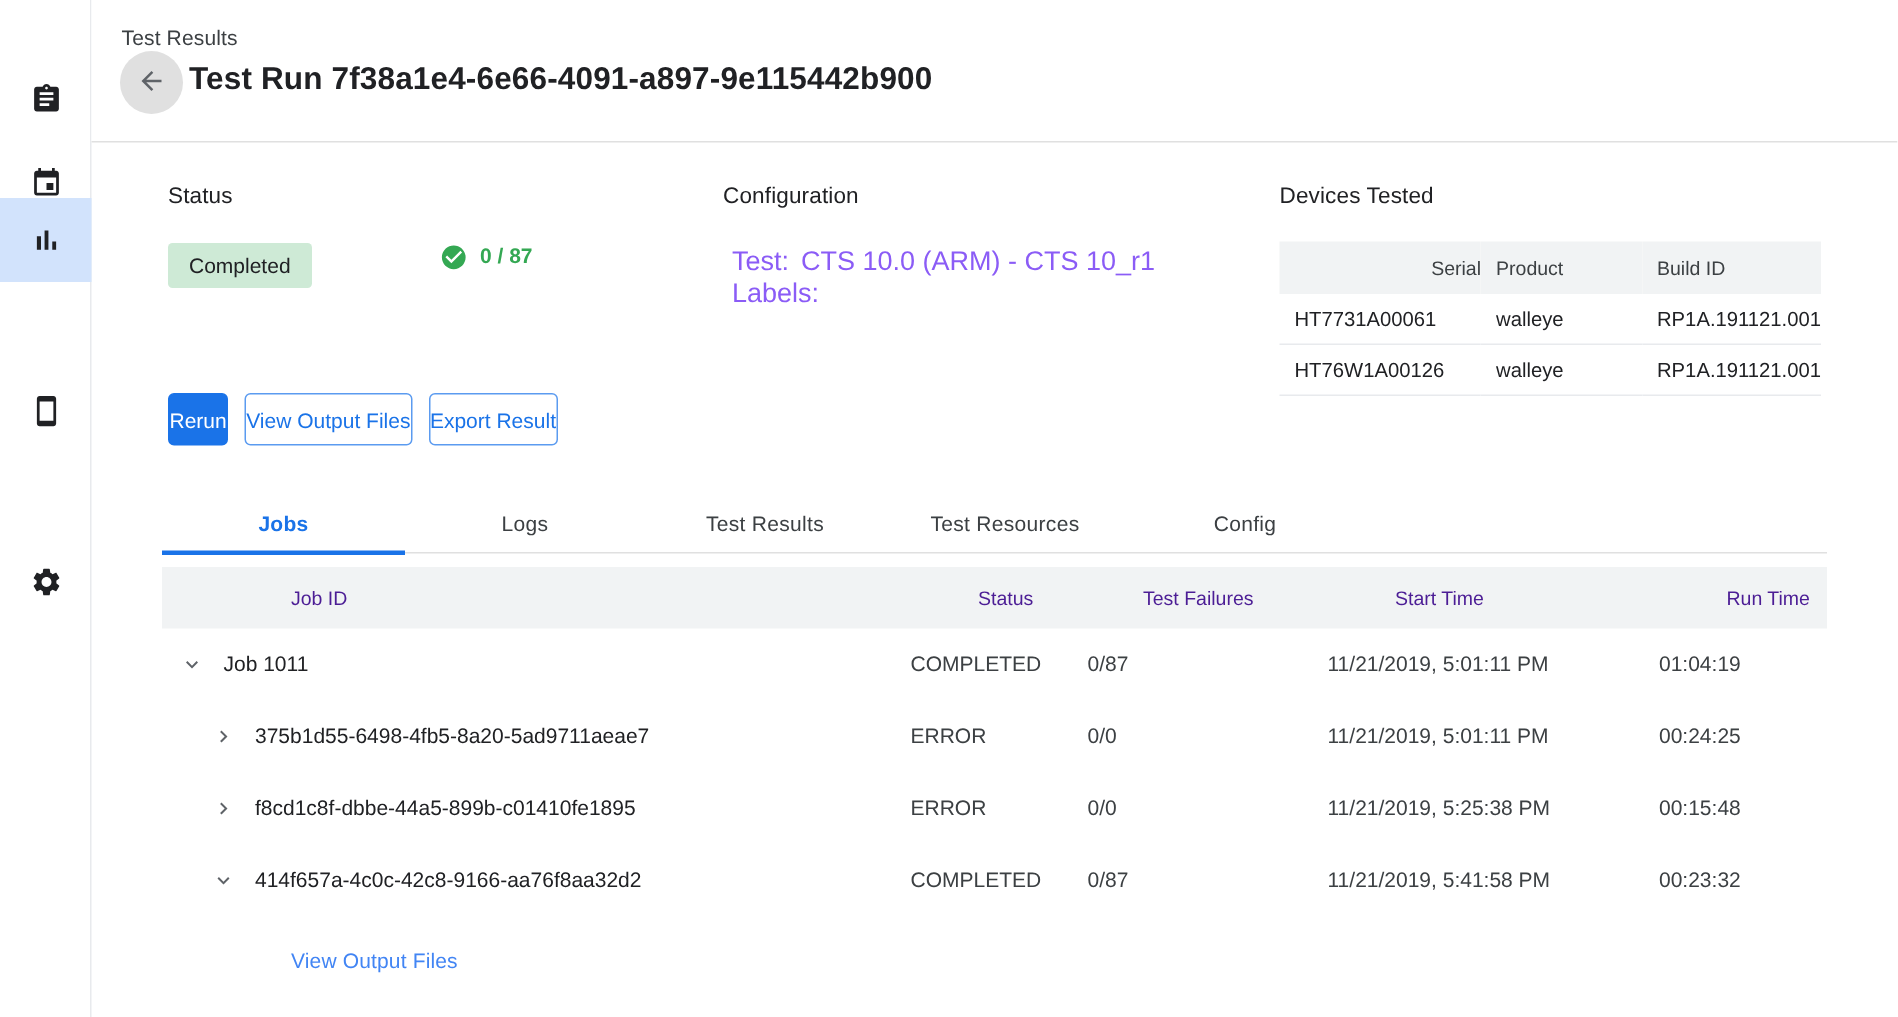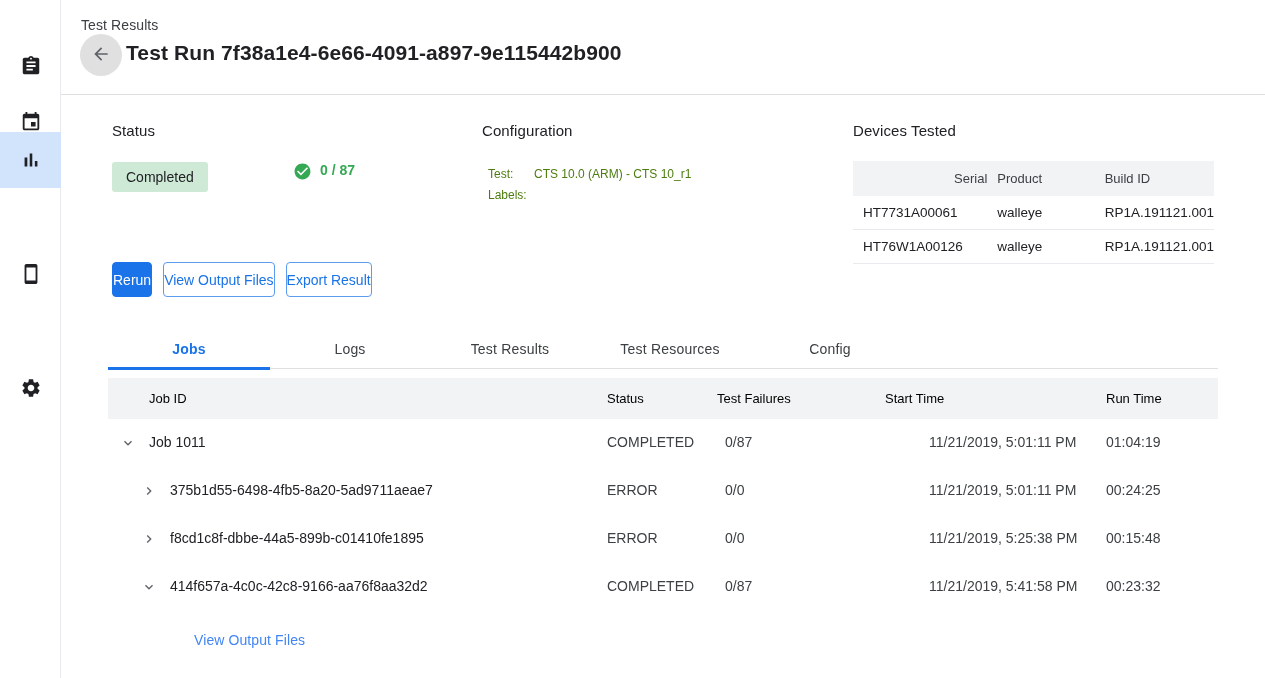--- a/index.html
+++ b/index.html
@@ -73,21 +73,21 @@
     font-family: "Liberation Sans", sans-serif;
     font-size: 14px; height: 35px; padding: 0 0;
     border-radius: 4px; cursor: pointer; white-space: nowrap;
   }
   .btn-filled { background: #1a73e8; color: #ffffff; border: 1px solid #1a73e8; }
   .btn-outline { background: #ffffff; color: #1a73e8; border: 1px solid #5b9bf0; }
 
   
   #config-list {
     position: absolute; left: 488px; top: 164px;
-    font-size: 12px; color: #4d7c0f; line-height: 21px;
+    font-size: 18px; color: #8b5cf6; line-height: 21px;
   }
   .cfg-row { display: flex; }
   .cfg-key { width: 46px; flex: 0 0 46px; }
   .cfg-val { white-space: nowrap; }
 
   
   #devices-table {
     position: absolute; left: 853px; top: 161px; width: 361px;
     border-collapse: collapse; font-size: 13px;
   }
@@ -118,42 +118,43 @@
     content: ""; position: absolute; left: 0; right: 0; bottom: -1px;
     height: 3px; background: #1a73e8;
   }
 
   
   #jobs-header {
     position: absolute; left: 108px; top: 378px; width: 1110px; height: 41px;
     background: #f1f3f4;
   }
   #jobs-header .hcell {
-    position: absolute; top: 13px; font-size: 13px; color: #000000;
+    position: absolute; top: 13px; font-size: 13px; color: #4c1d95;
     white-space: nowrap;
+    margin-left: 45px;
   }
   #jobs-body { position: absolute; left: 108px; top: 419px; width: 1110px; }
   .job-row {
     position: relative; height: 48px; width: 1110px; cursor: pointer;
   }
   .job-row .chev {
     position: absolute; top: 16px; width: 16px; height: 16px;
     display: flex; align-items: center; justify-content: center;
   }
   .job-row .jid {
     position: absolute; top: 15px; font-size: 14px; color: #202124;
     white-space: nowrap;
   }
   .cell {
     position: absolute; top: 15px; font-size: 14px; color: #3c4043;
     white-space: nowrap;
   }
   .c-status { left: 499px; }
   .c-failures { left: 617px; }
-  .c-start { left: 777px; margin-left: 44px; }
+  .c-start { left: 777px; }
   .c-runtime { left: 998px; }
 
   .lvl0 .chev { left: 12px; }
   .lvl0 .jid { left: 41px; }
   .lvl1 .chev { left: 33px; }
   .lvl1 .jid { left: 62px; }
 
   #expanded-link {
     position: absolute; left: 194px; top: 632px;
     font-size: 14px; color: #4285f4; cursor: pointer; letter-spacing: .1px;

